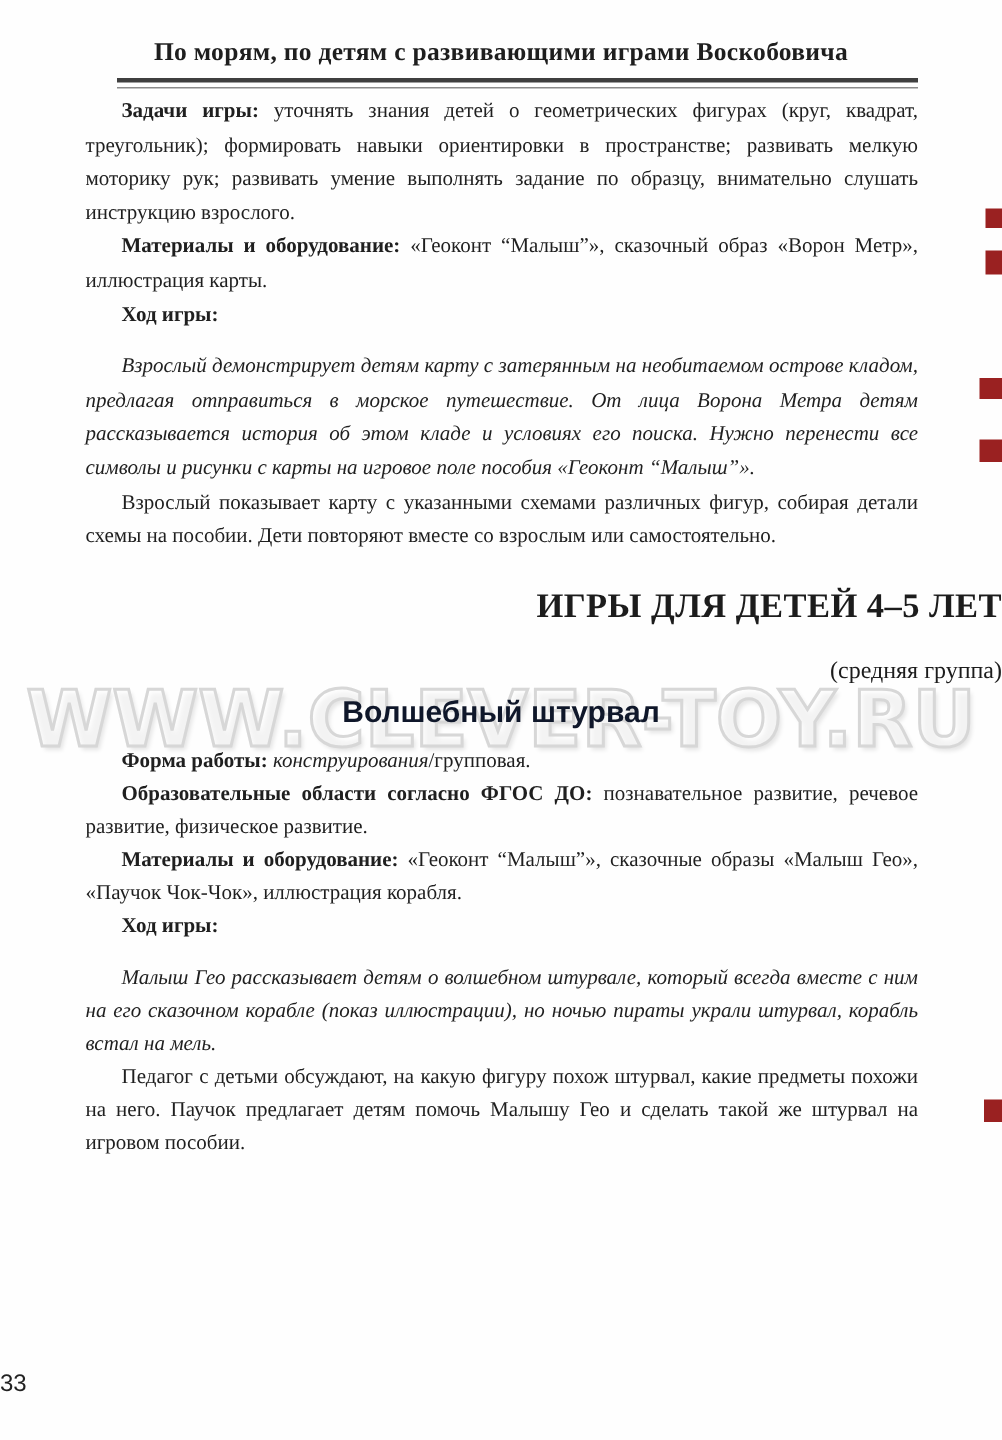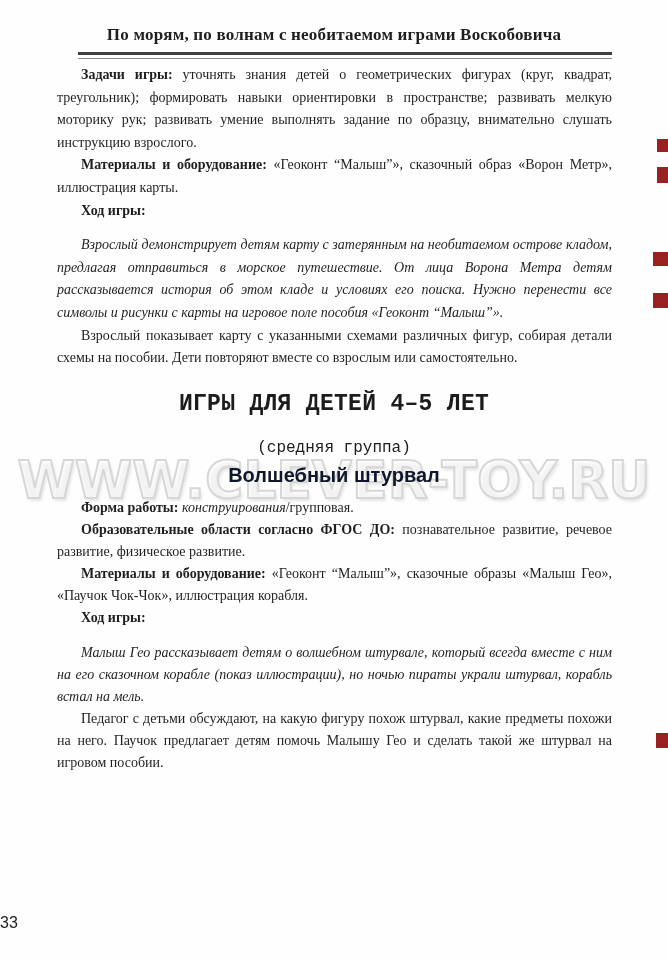--- a/index.html
+++ b/index.html
@@ -34,22 +34,22 @@
   }
   .intro { top: 64px; }
   .game-body { top: 497px; line-height: 22.1px; }
 
   .body-p { margin: 0; text-indent: 24px; }
   .body-p b { font-weight: bold; }
   .ital { font-style: italic; margin-top: 12px; }
 
   .section-head {
     position: absolute; top: 391px; left: 0; right: 0;
-    text-align: center;
-    font-family: Liberation Mono, monospace;
+    text-align: right;
+    font-family: Liberation Serif, serif;
     color: #1c1c1c;
   }
   .section-title { font-size: 23px; font-weight: bold; letter-spacing: 0.3px; }
   .section-subtitle { font-size: 16px; font-weight: normal; margin-top: 22px; }
 
   .watermark {
     position: absolute; top: 450px; left: -6px; right: -6px;
     text-align: center; white-space: nowrap;
     font-family: "DejaVu Sans", sans-serif;
     font-weight: bold; font-size: 52px; letter-spacing: 0px;
@@ -83,21 +83,21 @@
   .em2 { top: 167px; width: 11px; height: 16px; }
   .em3 { top: 252px; width: 15px; height: 14px; }
   .em4 { top: 293px; width: 15px; height: 15px; }
   .em5 { top: 733px; width: 12px; height: 15px; }
 </style>
 </head>
 <body>
 
 <div class="page">
 
-  <div class="running-head">По морям, по волнам с необитаемом играми Воскобовича</div>
+  <div class="running-head">По морям, по детям с развивающими играми Воскобовича</div>
   <div class="head-rule"></div>
 
   <div class="text-block intro">
     <p class="body-p"><b>Задачи игры:</b><span> уточнять знания детей о геометрических фигурах (круг, квадрат, треугольник); формировать навыки ориентировки в пространстве; развивать мелкую моторику рук; развивать умение выполнять задание по образцу, внимательно слушать инструкцию взрослого.</span></p>
     <p class="body-p"><b>Материалы и оборудование:</b><span> «Геоконт “Малыш”», сказочный образ «Ворон Метр», иллюстрация карты.</span></p>
     <p class="body-p"><b>Ход игры:</b></p>
     <p class="body-p ital">Взрослый демонстрирует детям карту с затерянным на необитаемом острове кладом, предлагая отправиться в морское путешествие. От лица Ворона Метра детям рассказывается история об этом кладе и условиях его поиска. Нужно перенести все символы и рисунки с карты на игровое поле пособия «Геоконт “Малыш”».</p>
     <p class="body-p">Взрослый показывает карту с указанными схемами различных фигур, собирая детали схемы на пособии. Дети повторяют вместе со взрослым или самостоятельно.</p>
   </div>
 

